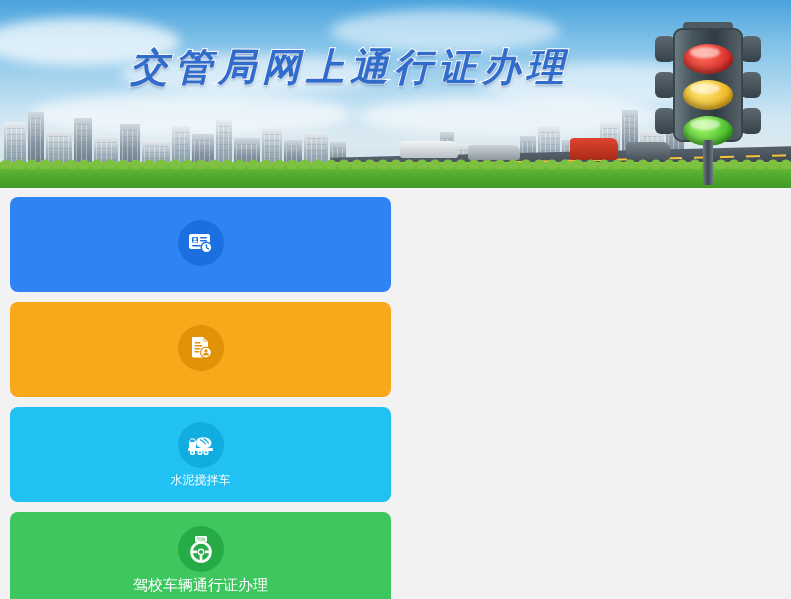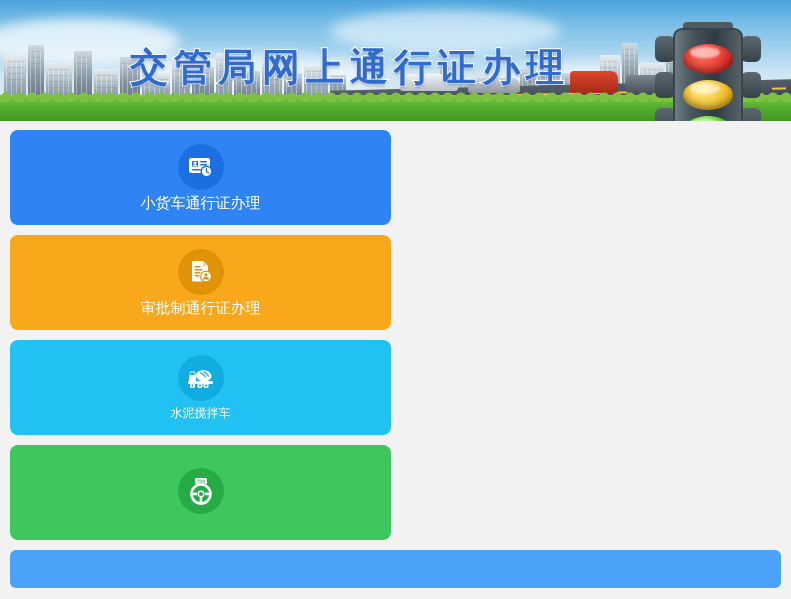--- a/index.html
+++ b/index.html
@@ -6,23 +6,24 @@
   html, body {
     width: 791px; height: 599px;
     background: #f2f2f2;
     font-family: "Liberation Sans", "DejaVu Sans", sans-serif;
     overflow: hidden;
   }
 
   
   .banner {
     position: relative;
-    width: 791px; height: 121px;
+    width: 791px; height: 188px;
     overflow: hidden;
     background: linear-gradient(to bottom, #4ba3dd 0%, #7fc1e8 22%, #a9d5ef 44%, #cfe6f3 62%, #dbe9ef 76%, #cfe3ea 86%, #b9d8e0 100%);
+    font-style: italic;
   }
   .cloud {
     position: absolute; border-radius: 50%;
     background: rgba(255,255,255,0.72);
     filter: blur(6px);
   }
   .c1 { left: -20px;  top: 18px;  width: 200px; height: 48px; }
   .c2 { left: 120px;  top: 54px;  width: 260px; height: 40px; opacity:.8 }
   .c3 { left: 330px;  top: 10px;  width: 230px; height: 42px; opacity:.75 }
   .c4 { left: 480px;  top: 62px;  width: 260px; height: 44px; opacity:.7 }
@@ -224,39 +225,37 @@
           <circle cx="8" cy="10" r="1.6" fill="#ffffff"></circle>
           <path d="M5.6 13.6c0-1.3 1.1-2 2.4-2s2.4.7 2.4 2z" fill="#ffffff"></path>
           <rect x="13" y="8" width="7" height="1.6" rx=".8" fill="#1c6fe0"></rect>
           <rect x="13" y="11" width="7" height="1.6" rx=".8" fill="#1c6fe0"></rect>
           <rect x="5" y="16" width="9" height="1.6" rx=".8" fill="#1c6fe0"></rect>
           <circle cx="19.5" cy="18.5" r="6" fill="#1c6fe0"></circle>
           <circle cx="19.5" cy="18.5" r="4.6" fill="#ffffff"></circle>
           <path d="M19.5 15.6v3.1l2.1 1.3" stroke="#1c6fe0" stroke-width="1.3" fill="none" stroke-linecap="round"></path>
         </svg>
       </div>
-      <div class="card-label">小货车通行证办理</div>
     </div>
 
     <div class="card orange">
       <div class="icon-circle">
         <svg width="28" height="28" viewBox="0 0 28 28">
           <path d="M5 3h11l5 5v14a1.5 1.5 0 0 1-1.5 1.5h-13A1.5 1.5 0 0 1 5 22z" fill="#ffffff"></path>
           <path d="M16 3l5 5h-5z" fill="#f3d9a6"></path>
           <rect x="7.5" y="8" width="6" height="1.5" rx=".7" fill="#e09208"></rect>
           <rect x="7.5" y="11" width="8" height="1.5" rx=".7" fill="#e09208"></rect>
           <rect x="7.5" y="14" width="6" height="1.5" rx=".7" fill="#e09208"></rect>
           <rect x="7.5" y="17" width="5" height="1.5" rx=".7" fill="#e09208"></rect>
           <circle cx="19" cy="18.5" r="6" fill="#e09208"></circle>
           <circle cx="19" cy="18.5" r="4.8" fill="#ffffff"></circle>
           <circle cx="19" cy="16.9" r="1.6" fill="#e09208"></circle>
           <path d="M15.9 21.6c0-1.8 1.4-2.8 3.1-2.8s3.1 1 3.1 2.8z" fill="#e09208"></path>
         </svg>
       </div>
-      <div class="card-label">审批制通行证办理</div>
     </div>
 
     <div class="card cyan two-line">
       <div class="icon-circle">
         <svg width="30" height="28" viewBox="0 0 30 28">
           <path d="M3 11h7v7H3z" fill="#ffffff"></path>
           <path d="M3 11l1.5-3.5h4.2L10 11z" fill="#ffffff"></path>
           <rect x="4.2" y="8.4" width="4.4" height="2.6" rx=".6" fill="#11ade0"></rect>
           <rect x="2" y="17" width="25" height="3" rx="1" fill="#ffffff"></rect>
           <path d="M13 7c4.5-1.6 9.5-0.6 11.6 2.4 1.8 2.6 0.6 5.9-2.9 7.3-3.9 1.5-8.9 0.4-10.7-2.5C9.4 11.5 10.2 8 13 7z" fill="#ffffff"></path>
@@ -278,20 +277,21 @@
           <rect x="9" y="2" width="12" height="6" rx="1.2" fill="#ffffff"></rect>
           <text x="15" y="6.8" font-size="4.6" text-anchor="middle" fill="#27ab47" font-family="'Liberation Sans',sans-serif">驾校</text>
           <circle cx="15" cy="18" r="9.5" fill="none" stroke="#ffffff" stroke-width="2.6"></circle>
           <circle cx="15" cy="18" r="3.4" fill="#ffffff"></circle>
           <circle cx="15" cy="18" r="2.1" fill="#27ab47"></circle>
           <rect x="6.4" y="16.6" width="5" height="2.6" rx="1.3" fill="#ffffff"></rect>
           <rect x="18.6" y="16.6" width="5" height="2.6" rx="1.3" fill="#ffffff"></rect>
           <rect x="13.7" y="20.6" width="2.6" height="6" rx="1.3" fill="#ffffff"></rect>
         </svg>
       </div>
+      <div class="card-label">驾校车辆通行证办理</div>
     </div>
   </div>
 
   <div class="wide-btn">
     
   </div>
 
 </div>
 
 </body></html>

